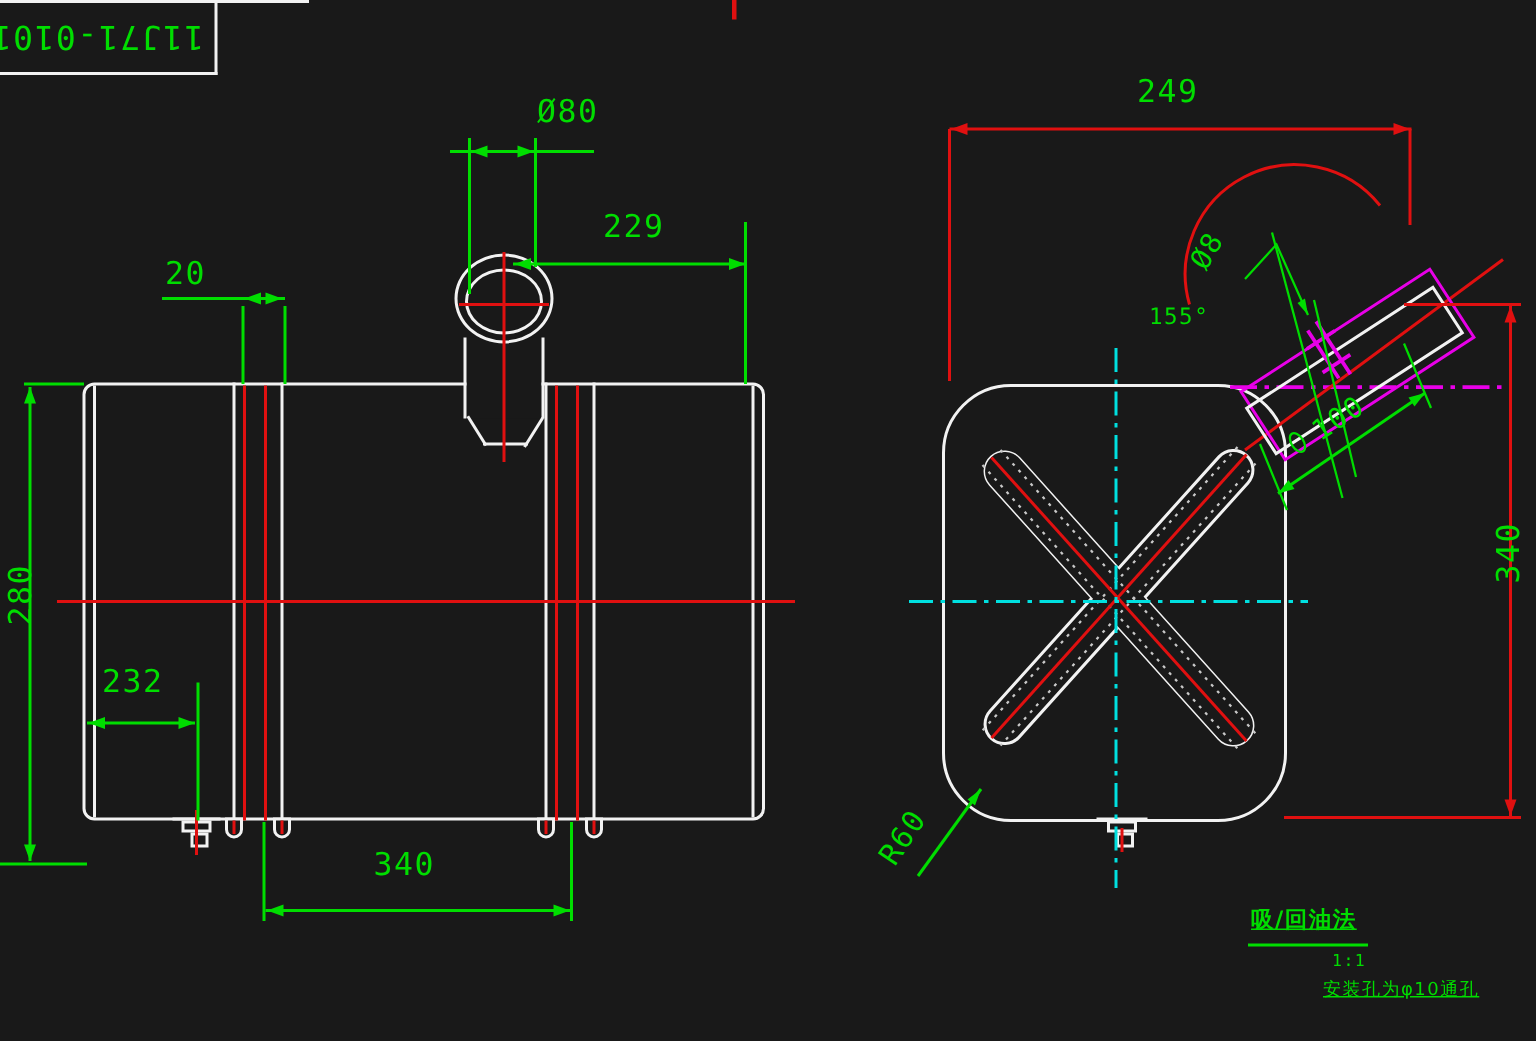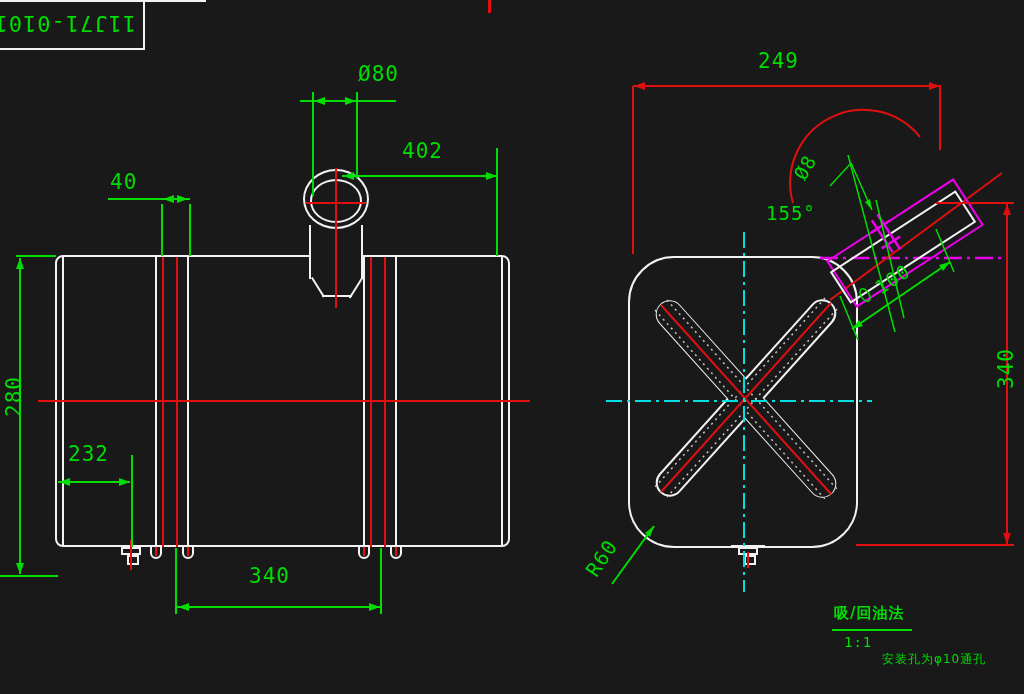--- a/index.html
+++ b/index.html
@@ -4,21 +4,21 @@
 <style>
   html,body{margin:0;padding:0;background:#000;}
   #canvas{position:relative;width:1024px;height:694px;background:#191919;overflow:hidden;
           font-family:"DejaVu Sans Mono", monospace;}
   .ln{position:absolute;background:#f2f2f2;}
   .lr{position:absolute;background:#e01010;}
   .lg{position:absolute;background:#00dd00;}
   .box{position:absolute;border:2px solid #f2f2f2;box-sizing:border-box;background:transparent;}
   .dim{position:absolute;color:#00dd00;font:21px "DejaVu Sans Mono", monospace;
        letter-spacing:1px;white-space:nowrap;line-height:1;}
-  .cjk{font-family:"DejaVu Sans", sans-serif;}
+  .cjk{font-family:"DejaVu Sans", sans-serif;text-decoration:underline;}
   .arr{position:absolute;width:0;height:0;border-top:4px solid transparent;border-bottom:4px solid transparent;}
   .al{border-right:11px solid #00dd00;}
   .ar{border-left:11px solid #00dd00;}
   .av{position:absolute;width:0;height:0;border-left:4px solid transparent;border-right:4px solid transparent;}
   .aup{border-bottom:11px solid #00dd00;}
   .adn{border-top:11px solid #00dd00;}
   .al.r{border-right-color:#e01010;} .ar.r{border-left-color:#e01010;}
   .aup.r{border-bottom-color:#e01010;} .adn.r{border-top-color:#e01010;}
   svg{position:absolute;left:0;top:0;}
 </style>
@@ -178,33 +178,33 @@
   <div class="arr al" style="left:59px;top:478px;"></div>
   <div class="arr ar" style="left:119px;top:478px;"></div>
 
   <div class="lg" style="left:177px;top:606px;width:204px;height:2px;"></div>
   <div class="lg" style="left:175px;top:548px;width:2px;height:66px;"></div>
   <div class="lg" style="left:380px;top:548px;width:2px;height:66px;"></div>
   <div class="arr al" style="left:178px;top:603px;"></div>
   <div class="arr ar" style="left:369px;top:603px;"></div>
 
   <div class="dim" style="left:358px;top:64px;">Ø80</div>
-  <div class="dim" style="left:402px;top:141px;">402</div>
-  <div class="dim" style="left:110px;top:172px;">40</div>
+  <div class="dim" style="left:402px;top:141px;">229</div>
+  <div class="dim" style="left:110px;top:172px;">20</div>
   <div class="dim" style="left:-16px;top:386px;width:60px;text-align:center;transform:rotate(-90deg);">280</div>
   <div class="dim" style="left:68px;top:444px;">232</div>
   <div class="dim" style="left:249px;top:566px;">340</div>
 
   <div class="dim" style="left:758px;top:51px;">249</div>
-  <div class="dim" style="left:766px;top:204px;font-size:19px;">155°</div>
+  <div class="dim" style="left:766px;top:204px;font-size:15px;">155°</div>
   <div class="dim" style="left:793px;top:158px;font-size:19px;transform:rotate(-60deg);">Ø8</div>
   <div class="dim" style="left:874px;top:270px;font-size:19px;transform:rotate(-33deg);">100</div>
   <div class="dim" style="left:976px;top:358px;width:60px;text-align:center;transform:rotate(-90deg);">340</div>
   <div class="dim" style="left:582px;top:548px;font-size:20px;transform:rotate(-56deg);">R60</div>
 
   <div>
     <div class="dim cjk" style="left:834px;top:606px;font-size:15px;font-weight:bold;">吸/回油法</div>
     <div class="lg" style="left:832px;top:629px;width:80px;height:2px;"></div>
-    <div class="dim" style="left:844px;top:635px;font-size:14px;">1:1</div>
+    <div class="dim" style="left:888px;top:635px;font-size:11px;">1:1</div>
     <div class="dim cjk" style="left:882px;top:653px;font-size:12px;">安装孔为φ10通孔</div>
   </div>
 
 </div>
 
 </body></html>

